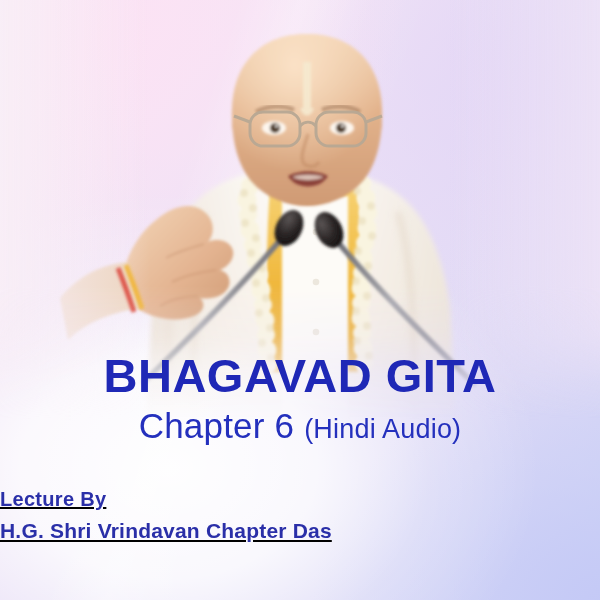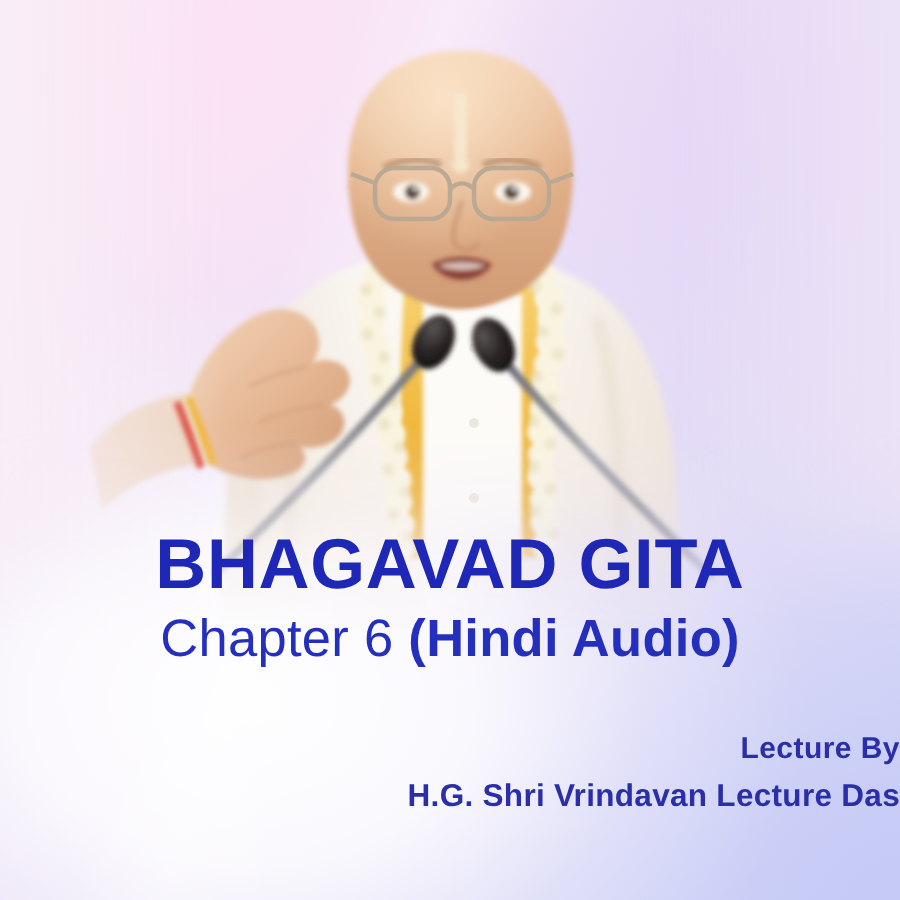--- a/index.html
+++ b/index.html
@@ -125,30 +125,31 @@
     line-height: 1.08;
     white-space: nowrap;
     color: #2430bd;
   }
   .t-chapter {
     font-size: 35px;
     font-weight: normal;
     letter-spacing: 0.2px;
   }
   .t-paren {
-    font-size: 35px;
-    font-weight: bold;
+    font-size: 27px;
+    font-weight: normal;
     letter-spacing: 0.2px;
   }
   .credit-block {
     position: absolute;
-    left: 16px;
+    left: 0;
     right: 0;
     top: 487px;
-    text-align: right;
+    text-align: left;
+    text-decoration: underline;
   }
   .c-line1 {
     font-size: 20px;
     font-weight: bold;
     color: #2a2fa8;
     letter-spacing: 0.3px;
     margin: 0;
     line-height: 1.25;
   }
   .c-line2 {
@@ -433,16 +434,16 @@
 
   <div class="title-block">
     <div class="t-main">BHAGAVAD GITA</div>
     <div class="t-sub">
       <span class="t-chapter">Chapter 6 </span><span class="t-paren">(Hindi Audio)</span>
     </div>
   </div>
 
   <div class="credit-block">
     <div class="c-line1">Lecture By</div>
-    <div class="c-line2">H.G. Shri Vrindavan Lecture Das</div>
+    <div class="c-line2">H.G. Shri Vrindavan Chapter Das</div>
   </div>
 
 </div>
 
 </body></html>

